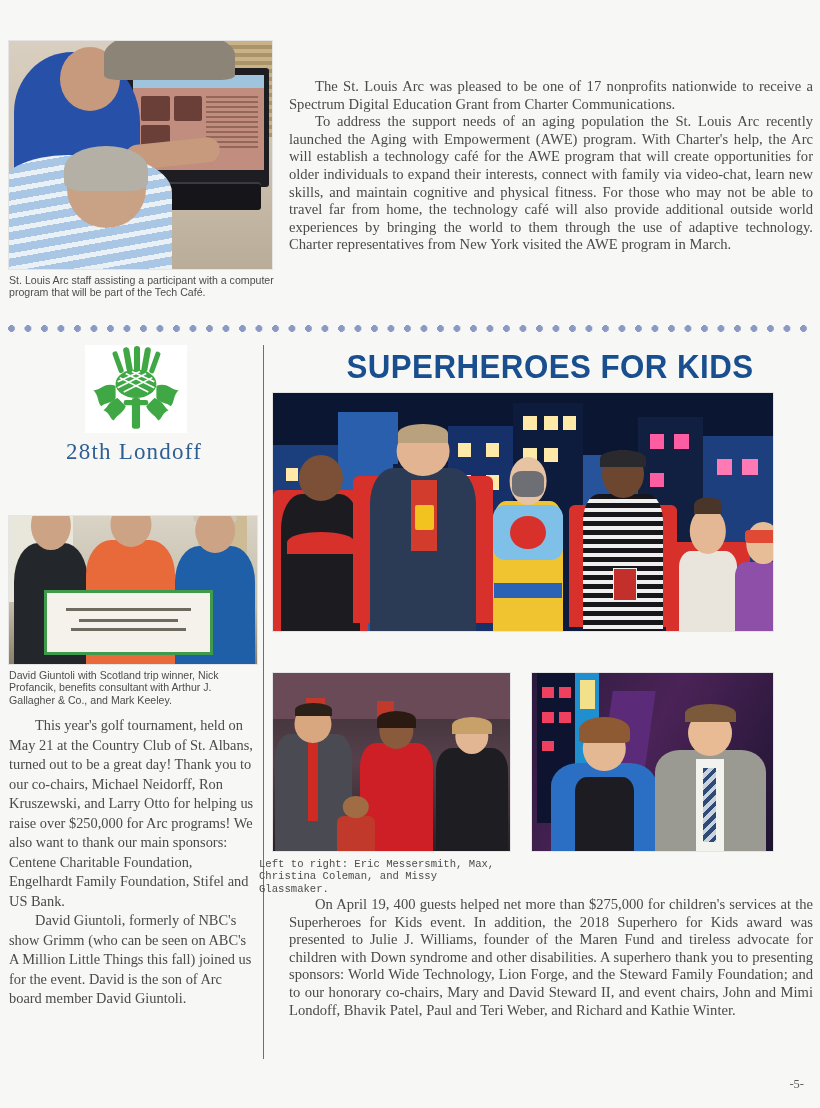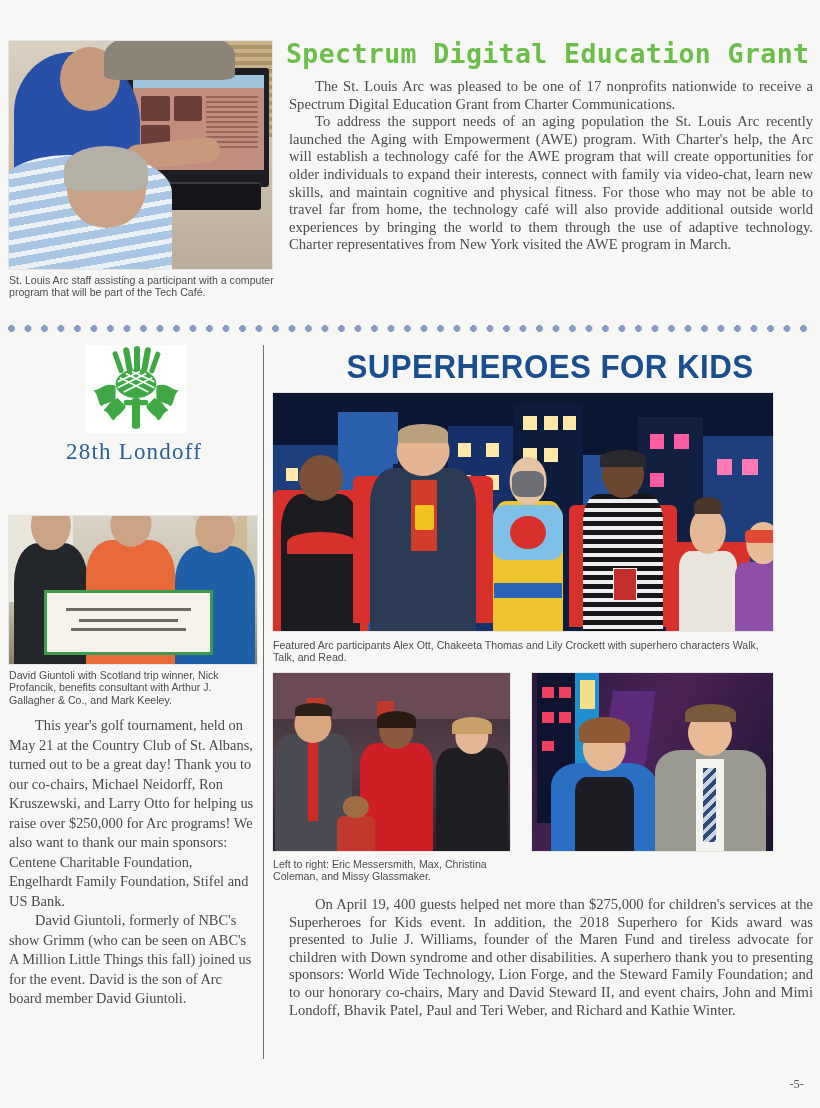--- a/index.html
+++ b/index.html
@@ -124,21 +124,21 @@
     letter-spacing: 0.5px;
     color: #1a4f8f;
     transform: scaleX(0.92);
     transform-origin: center;
   }
   #photo-heroes { left: 272px; top: 392px; width: 502px; height: 240px; }
   #cap-heroes  { position: absolute; left: 273px; top: 639px; width: 500px; }
 
   #photo-group { left: 272px; top: 672px; width: 239px; height: 180px; }
   #photo-award { left: 531px; top: 672px; width: 243px; height: 180px; }
-  #cap-group { position: absolute; left: 273px; top: 858px; width: 236px; }
+  #cap-group { position: absolute; left: 259px; top: 858px; width: 236px; font-family: Liberation Mono, monospace; }
   #cap-award { position: absolute; left: 533px; top: 858px; width: 240px; }
 
   #sh-body {
     position: absolute;
     left: 289px; top: 896px; width: 524px;
   }
 
   #page-num {
     position: absolute;
     right: 16px; bottom: 16px;
@@ -238,21 +238,20 @@
       <div class="tech-hair1"></div>
       <div class="tech-arm"></div>
       <div class="tech-man2"></div>
       <div class="tech-head2"></div>
       <div class="tech-hair2"></div>
     </div>
   </div>
 
   <div class="caption" id="cap-tech">St. Louis Arc staff assisting a participant with a computer program that will be part of the Tech Café.</div>
 
-  <div id="grant-title">Spectrum Digital Education Grant</div>
 
   <div id="grant-body" class="serif-body">
     <p>The St. Louis Arc was pleased to be one of 17 nonprofits nationwide to receive a Spectrum Digital Education Grant from Charter Communications.</p>
     <p>To address the support needs of an aging population the St. Louis Arc recently launched the Aging with Empowerment (AWE) program. With Charter's help, the Arc will establish a technology café for the AWE program that will create opportunities for older individuals to expand their interests, connect with family via video-chat, learn new skills, and maintain cognitive and physical fitness. For those who may not be able to travel far from home, the technology café will also provide additional outside world experiences by bringing the world to them through the use of adaptive technology. Charter representatives from New York visited the AWE program in March.</p>
   </div>
 
   <div id="dot-divider"></div>
 
   <div id="col-rule"></div>
 
@@ -392,21 +391,20 @@
         <span style="position:absolute;left:30%;bottom:82%;width:40%;height:12%;background:#4a352a;border-radius:50% 50% 0 0;"></span>
       </div>
       <div class="hero" style="left:92%;width:12%;height:56%;">
         <span style="position:absolute;left:4%;bottom:0;width:92%;height:52%;background:#8e4fa8;border-radius:20% 20% 0 0;"></span>
         <span class="head" style="bottom:50%;width:56%;height:32%;background:#e7bd97;"></span>
         <span style="position:absolute;left:20%;bottom:66%;width:62%;height:10%;background:#e04a34;border-radius:4px;"></span>
       </div>
     </div>
   </div>
 
-  <div class="caption" id="cap-heroes">Featured Arc participants Alex Ott, Chakeeta Thomas and Lily Crockett with superhero characters Walk, Talk, and Read.</div>
 
   <div class="photo" id="photo-group">
     <div class="ph-inner">
       <div class="ev-bg"></div>
       <div style="position:absolute;left:0;top:0;width:100%;height:26%;background:#6b4a58;"></div>
       <span style="position:absolute;left:14%;top:14%;width:8%;height:10%;background:#c0392b;"></span>
       <span style="position:absolute;left:44%;top:16%;width:7%;height:9%;background:#c0392b;"></span>
       <div class="pr" style="left:0;width:34%;height:84%;">
         <span style="position:absolute;left:2%;bottom:0;width:96%;height:78%;background:#4a4a52;border-radius:20% 20% 0 0;"></span>
         <span style="position:absolute;left:44%;bottom:20%;width:12%;height:56%;background:#cf2b23;"></span>

